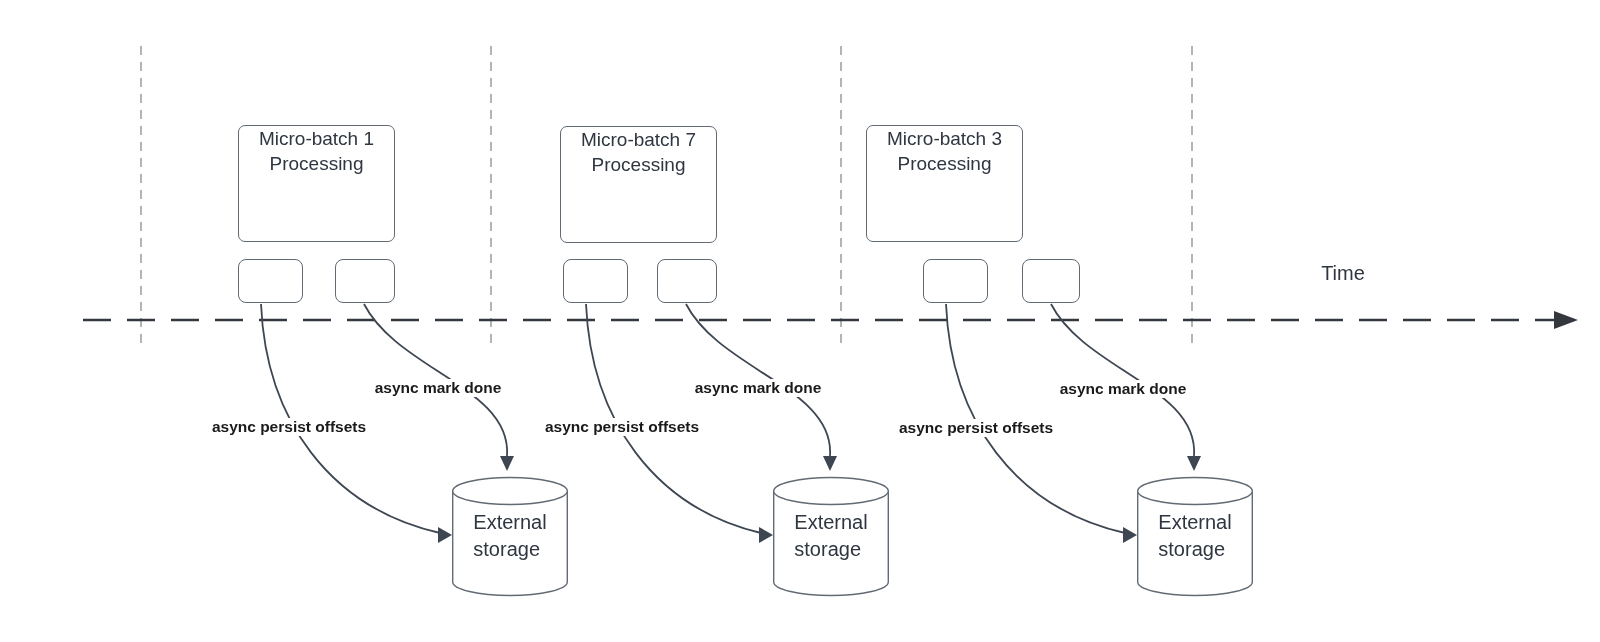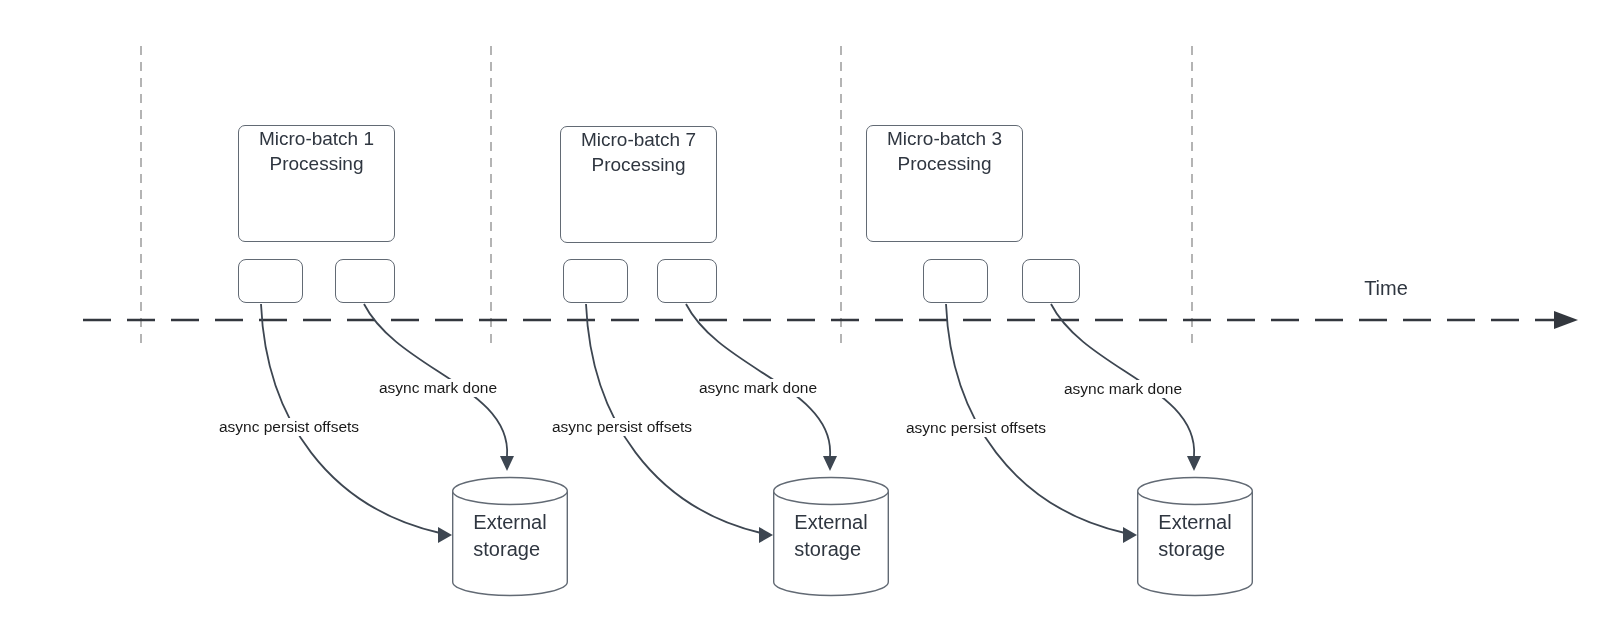--- a/index.html
+++ b/index.html
@@ -44,21 +44,21 @@
     position: absolute;
     height: 44px;
     background: #ffffff;
     border: 1.5px solid var(--shape-stroke, #626a74);
     border-radius: 8px;
   }
   .flow-label {
     position: absolute;
     transform: translate(-50%, -50%);
     font-size: 15.5px;
-    font-weight: normal;
+    font-weight: bold;
     white-space: nowrap;
     color: var(--label-text, #1a1a1a);
     background: #ffffff;
     padding: 0 3px;
   }
   .storage-label {
     position: absolute;
     transform: translateX(-50%);
     text-align: left;
     font-size: 20px; line-height: 27px;
@@ -147,15 +147,15 @@
   </div>
   <div class="task-box" style="left:923px; top:259px; width:65px;"></div>
   <div class="task-box" style="left:1022px; top:259px; width:58px;"></div>
   <div class="flow-label" style="left:976px; top:428px;">async persist offsets</div>
   <div class="flow-label" style="left:1123px; top:389px;">async mark done</div>
   <div class="storage-label" style="left:1195px; top:509px;">
     <div>External</div>
     <div>storage</div>
   </div>
 
-  <div class="time-label" style="left:1386px; top:273px;margin-top:15px;">Time</div>
+  <div class="time-label" style="left:1343px; top:273px;">Time</div>
 
 </div>
 
 </body></html>

